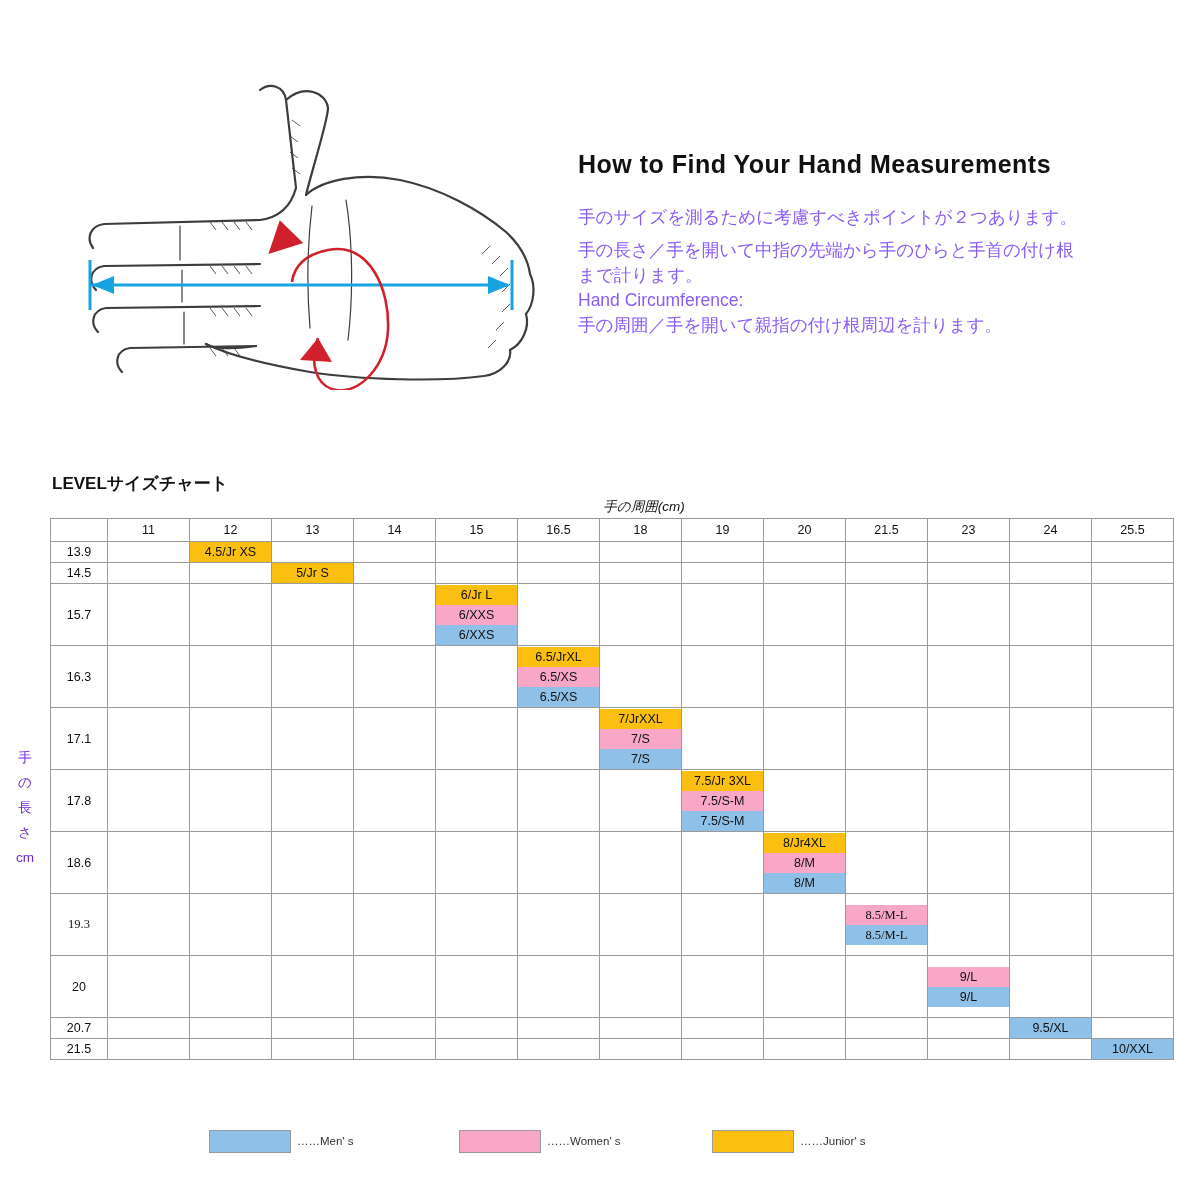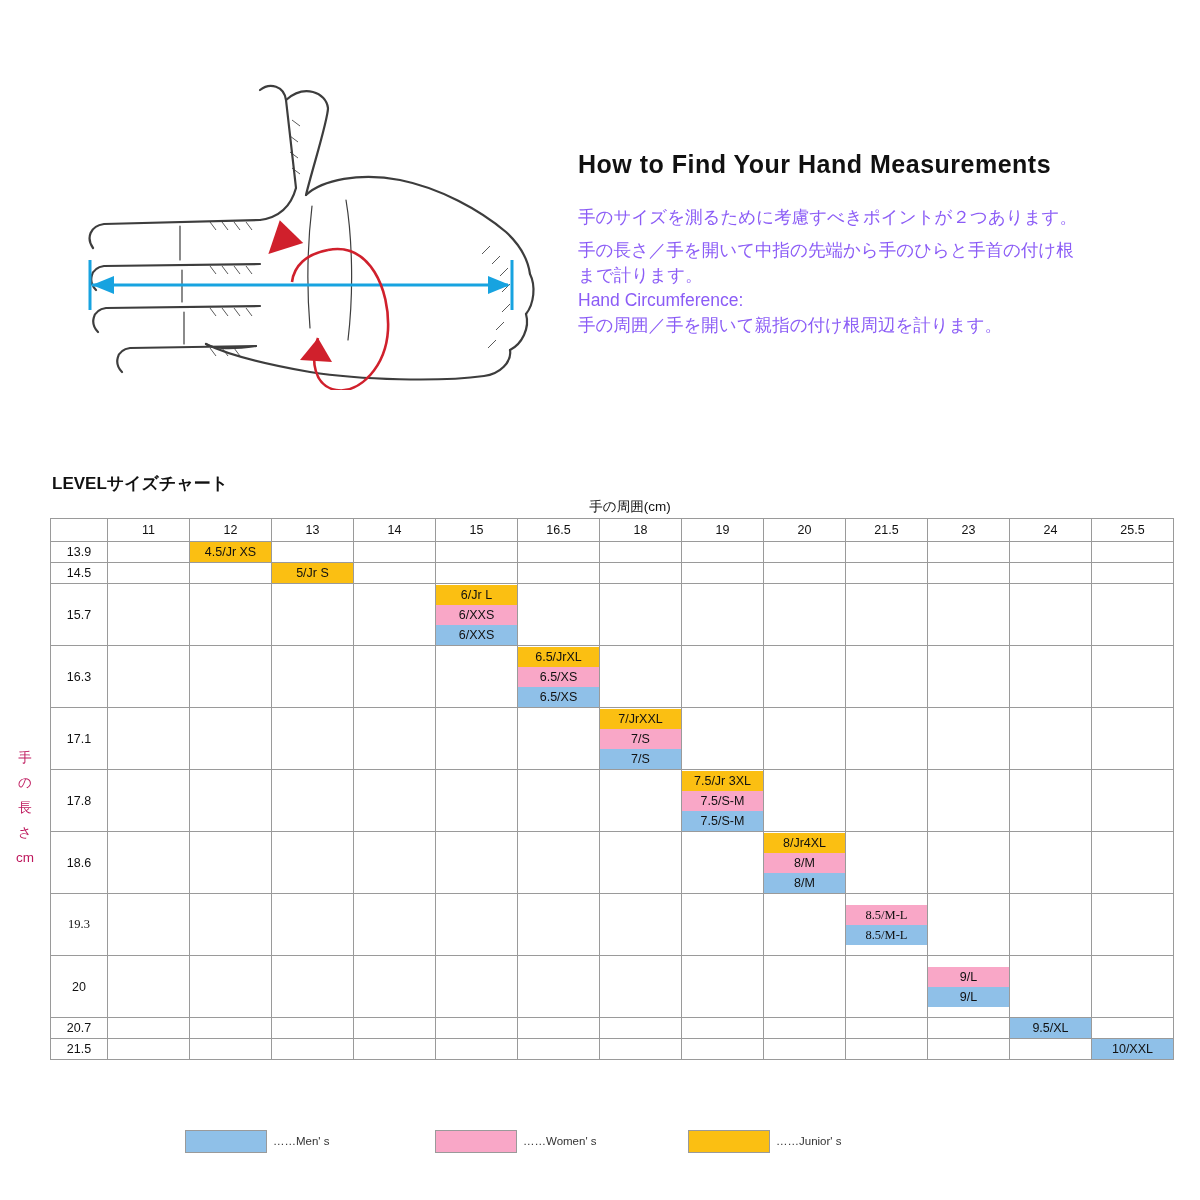--- a/index.html
+++ b/index.html
@@ -12,40 +12,40 @@
   #hero{position:absolute;left:0;top:0;width:1200px;height:440px;}
   #hand-svg{position:absolute;left:60px;top:60px;}
   #hero-text{position:absolute;left:578px;top:150px;width:580px;}
   #hero-title{font-size:25px;font-weight:bold;letter-spacing:0.5px;color:#111;margin:0 0 26px 0;}
   .hero-line{font-size:17.5px;line-height:25px;color:#8b5cf6;white-space:nowrap;}
   .hero-gap{height:8px;}
 
   
   #chart-title{position:absolute;left:52px;top:472px;font-size:17px;font-weight:bold;color:#111;}
   #xaxis-title{position:absolute;left:0;top:498px;width:1200px;text-align:center;font-size:13.5px;color:#111;}
-  #xaxis-title span{position:relative;left:30px;}
-
-  #yaxis-title{position:absolute;left:12px;top:745px;width:26px;text-align:center;font-size:13.5px;color:#be185d;line-height:25px;}
+  #xaxis-title span{position:relative;left:44px;font-style:italic;}
+
+  #yaxis-title{position:absolute;left:12px;top:745px;width:26px;text-align:center;font-size:13.5px;color:#6d28d9;line-height:25px;}
 
   table{position:absolute;left:50px;top:518px;border-collapse:collapse;}
   table td,table th{border:1px solid #9a9a9a;font-weight:normal;font-size:12.5px;color:#111;padding:0;text-align:center;}
   thead th{height:22px;width:81px;}
   thead th.corner{width:56px;}
   tbody td.rowhead{width:56px;}
   td.cell{width:81px;}
   .r1{height:20px;}
   .r3{height:62px;}
   .swatch{display:block;height:20px;line-height:20px;font-size:12.5px;color:#111;}
   .mens{background:#8fc0e8;}
   .womens{background:#f9a7c7;}
   .junior{background:#fbbf12;}
 
   
   #legend{position:absolute;left:50px;top:1130px;width:1100px;height:26px;}
-  .legend-item{position:absolute;top:0;height:22px;display:flex;align-items:center;}
+  .legend-item{position:absolute;top:0;height:22px;display:flex;align-items:center;margin-left:24px;}
   .legend-box{width:80px;height:21px;border:1px solid #9a9a9a;}
   .legend-label{font-size:11.5px;color:#333;margin-left:6px;white-space:nowrap;}
 </style>
 </head>
 <body>
 
 <div id="hero">
 
   <svg id="hand-svg" width="500" height="330" viewBox="0 0 500 330">
     <g fill="none" stroke="#3d3d3d" stroke-width="2.2" stroke-linecap="round" stroke-linejoin="round">

